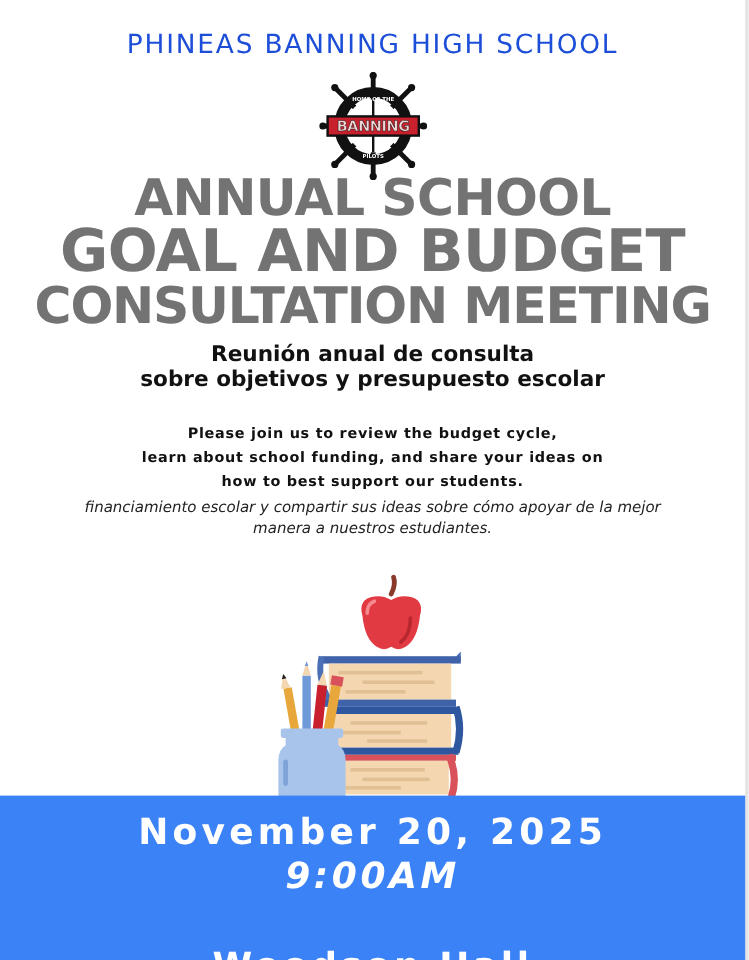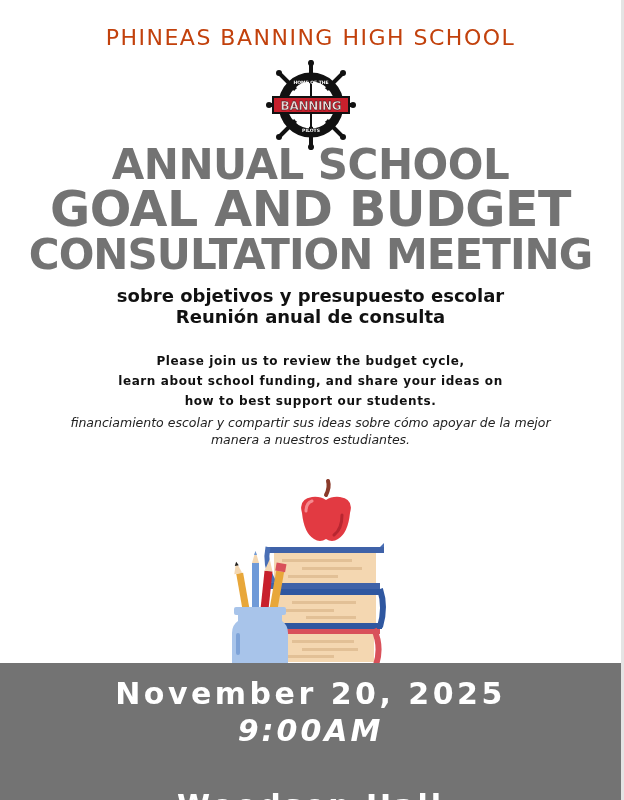--- a/index.html
+++ b/index.html
@@ -21,21 +21,21 @@
       background: #ffffff;
       border-right: 3px solid #e4e4e4;
     }
     .school-name {
       position: absolute;
       top: 25px; left: 0; width: 621px;
       text-align: center;
       font-family: "DejaVu Sans", sans-serif;
       font-size: 22px;
       letter-spacing: 1.5px;
-      color: #c2410c;
+      color: #1d4ed8;
       font-weight: normal;
     }
     .logo {
       position: absolute;
       left: 266px; top: 60px;
       width: 90px; height: 90px;
     }
     .title {
       position: absolute;
       top: 142px; left: 0; width: 621px;
@@ -86,21 +86,21 @@
     }
     .illustration {
       position: absolute;
       left: 222px; top: 475px;
       width: 180px; height: 190px;
     }
     .footer-band {
       position: absolute;
       left: 0; top: 663px;
       width: 621px; height: 137px;
-      background: #737373;
+      background: #3b82f6;
     }
     .footer-text {
       position: absolute;
       top: 12px; left: 0; width: 100%;
       text-align: center;
       color: #ffffff;
       font-family: "DejaVu Sans", sans-serif;
       font-weight: bold;
       font-size: 30px;
       line-height: 37px;
@@ -154,22 +154,22 @@
     </svg>
   </div>
 
   <div class="title">
     <span class="line l1">ANNUAL SCHOOL</span>
     <span class="line l2">GOAL AND BUDGET</span>
     <span class="line l3">CONSULTATION MEETING</span>
   </div>
 
   <div class="subtitle-es">
+    <div>Reunión anual de consulta</div>
     <div>sobre objetivos y presupuesto escolar</div>
-    <div>Reunión anual de consulta</div>
   </div>
 
   <div class="body-en">
     <div>Please join us to review the budget cycle,</div>
     <div>learn about school funding, and share your ideas on</div>
     <div>how to best support our students.</div>
   </div>
 
   <div class="body-es">
     <div>financiamiento escolar y compartir sus ideas sobre cómo apoyar de la mejor</div>

